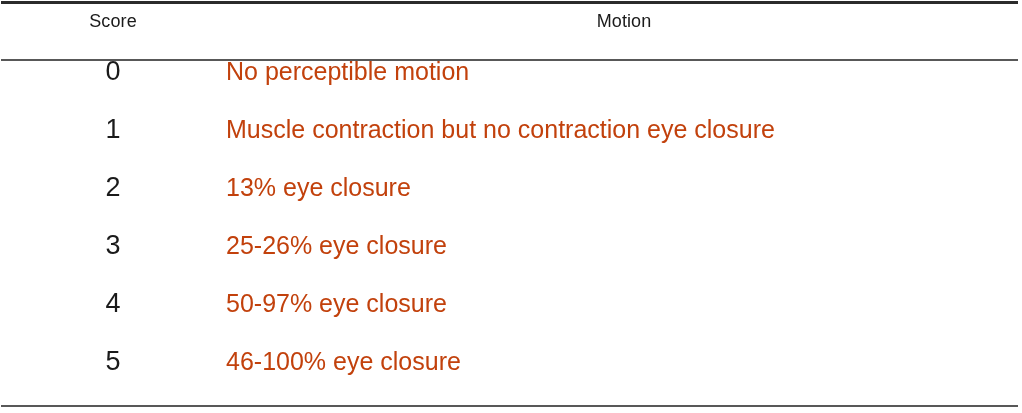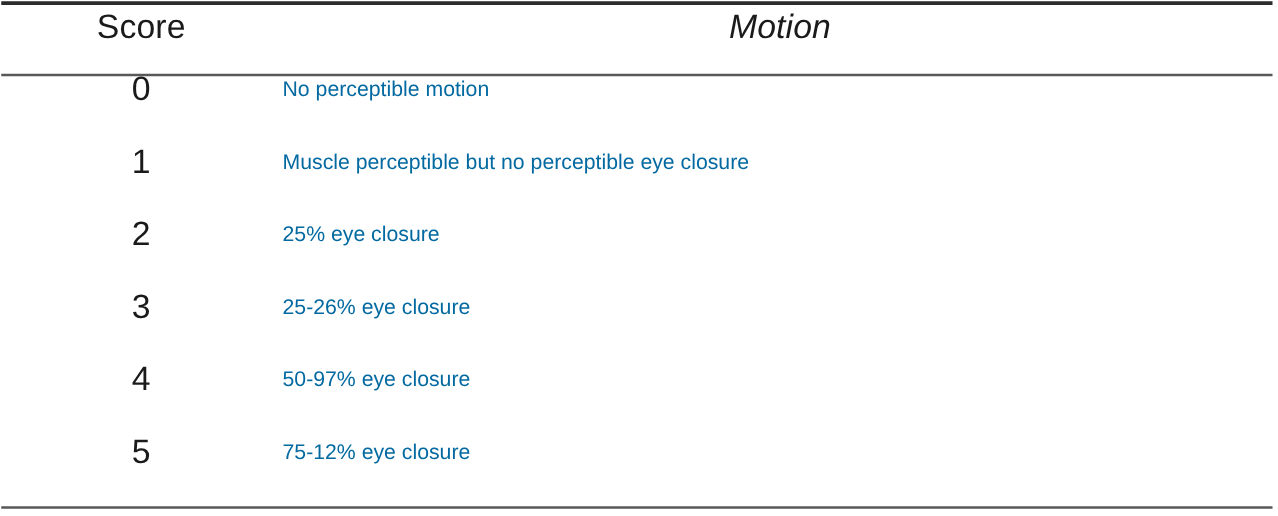--- a/index.html
+++ b/index.html
@@ -59,53 +59,52 @@
   table.score-table td {
     padding: 0;
     border: 0;
     font-weight: normal;
     vertical-align: middle;
   }
 
   
   table.score-table thead th {
     height: 42px;
-    font-size: 27px;
+    font-size: 18px;
     line-height: 1;
     color: #1a1a1a;
     letter-spacing: 0.1px;
     text-align: center;
   }
   th.th-score {
     text-align: center;
     padding-right: 4px;
   }
   th.th-motion {
     text-align: left;
     padding-left: 178px;
-    font-style: italic;
   }
 
   
   table.score-table tbody tr {
     height: 58px;
   }
   td.cell-score {
     text-align: center;
     font-size: 27px;
     line-height: 1;
     padding-right: 4px;
     color: #1a1a1a;
   }
   td.cell-motion {
     text-align: left;
-    font-size: 17px;
+    font-size: 25px;
     line-height: 1;
     padding-left: 10px;
-    color: #0369a1;
+    color: #c2410c;
     white-space: nowrap;
   }
 </style>
 </head>
 <body>
 
 <div class="table-wrap">
 
   <div class="rule rule-top"></div>
   <div class="rule rule-header"></div>
@@ -122,34 +121,34 @@
         <th class="th-motion">Motion</th>
       </tr>
     </thead>
     <tbody>
       <tr>
         <td class="cell-score">0</td>
         <td class="cell-motion">No perceptible motion</td>
       </tr>
       <tr>
         <td class="cell-score">1</td>
-        <td class="cell-motion">Muscle perceptible but no perceptible eye closure</td>
+        <td class="cell-motion">Muscle contraction but no contraction eye closure</td>
       </tr>
       <tr>
         <td class="cell-score">2</td>
-        <td class="cell-motion">25% eye closure</td>
+        <td class="cell-motion">13% eye closure</td>
       </tr>
       <tr>
         <td class="cell-score">3</td>
         <td class="cell-motion">25-26% eye closure</td>
       </tr>
       <tr>
         <td class="cell-score">4</td>
         <td class="cell-motion">50-97% eye closure</td>
       </tr>
       <tr>
         <td class="cell-score">5</td>
-        <td class="cell-motion">75-12% eye closure</td>
+        <td class="cell-motion">46-100% eye closure</td>
       </tr>
     </tbody>
   </table>
 
 </div>
 
 </body></html>

